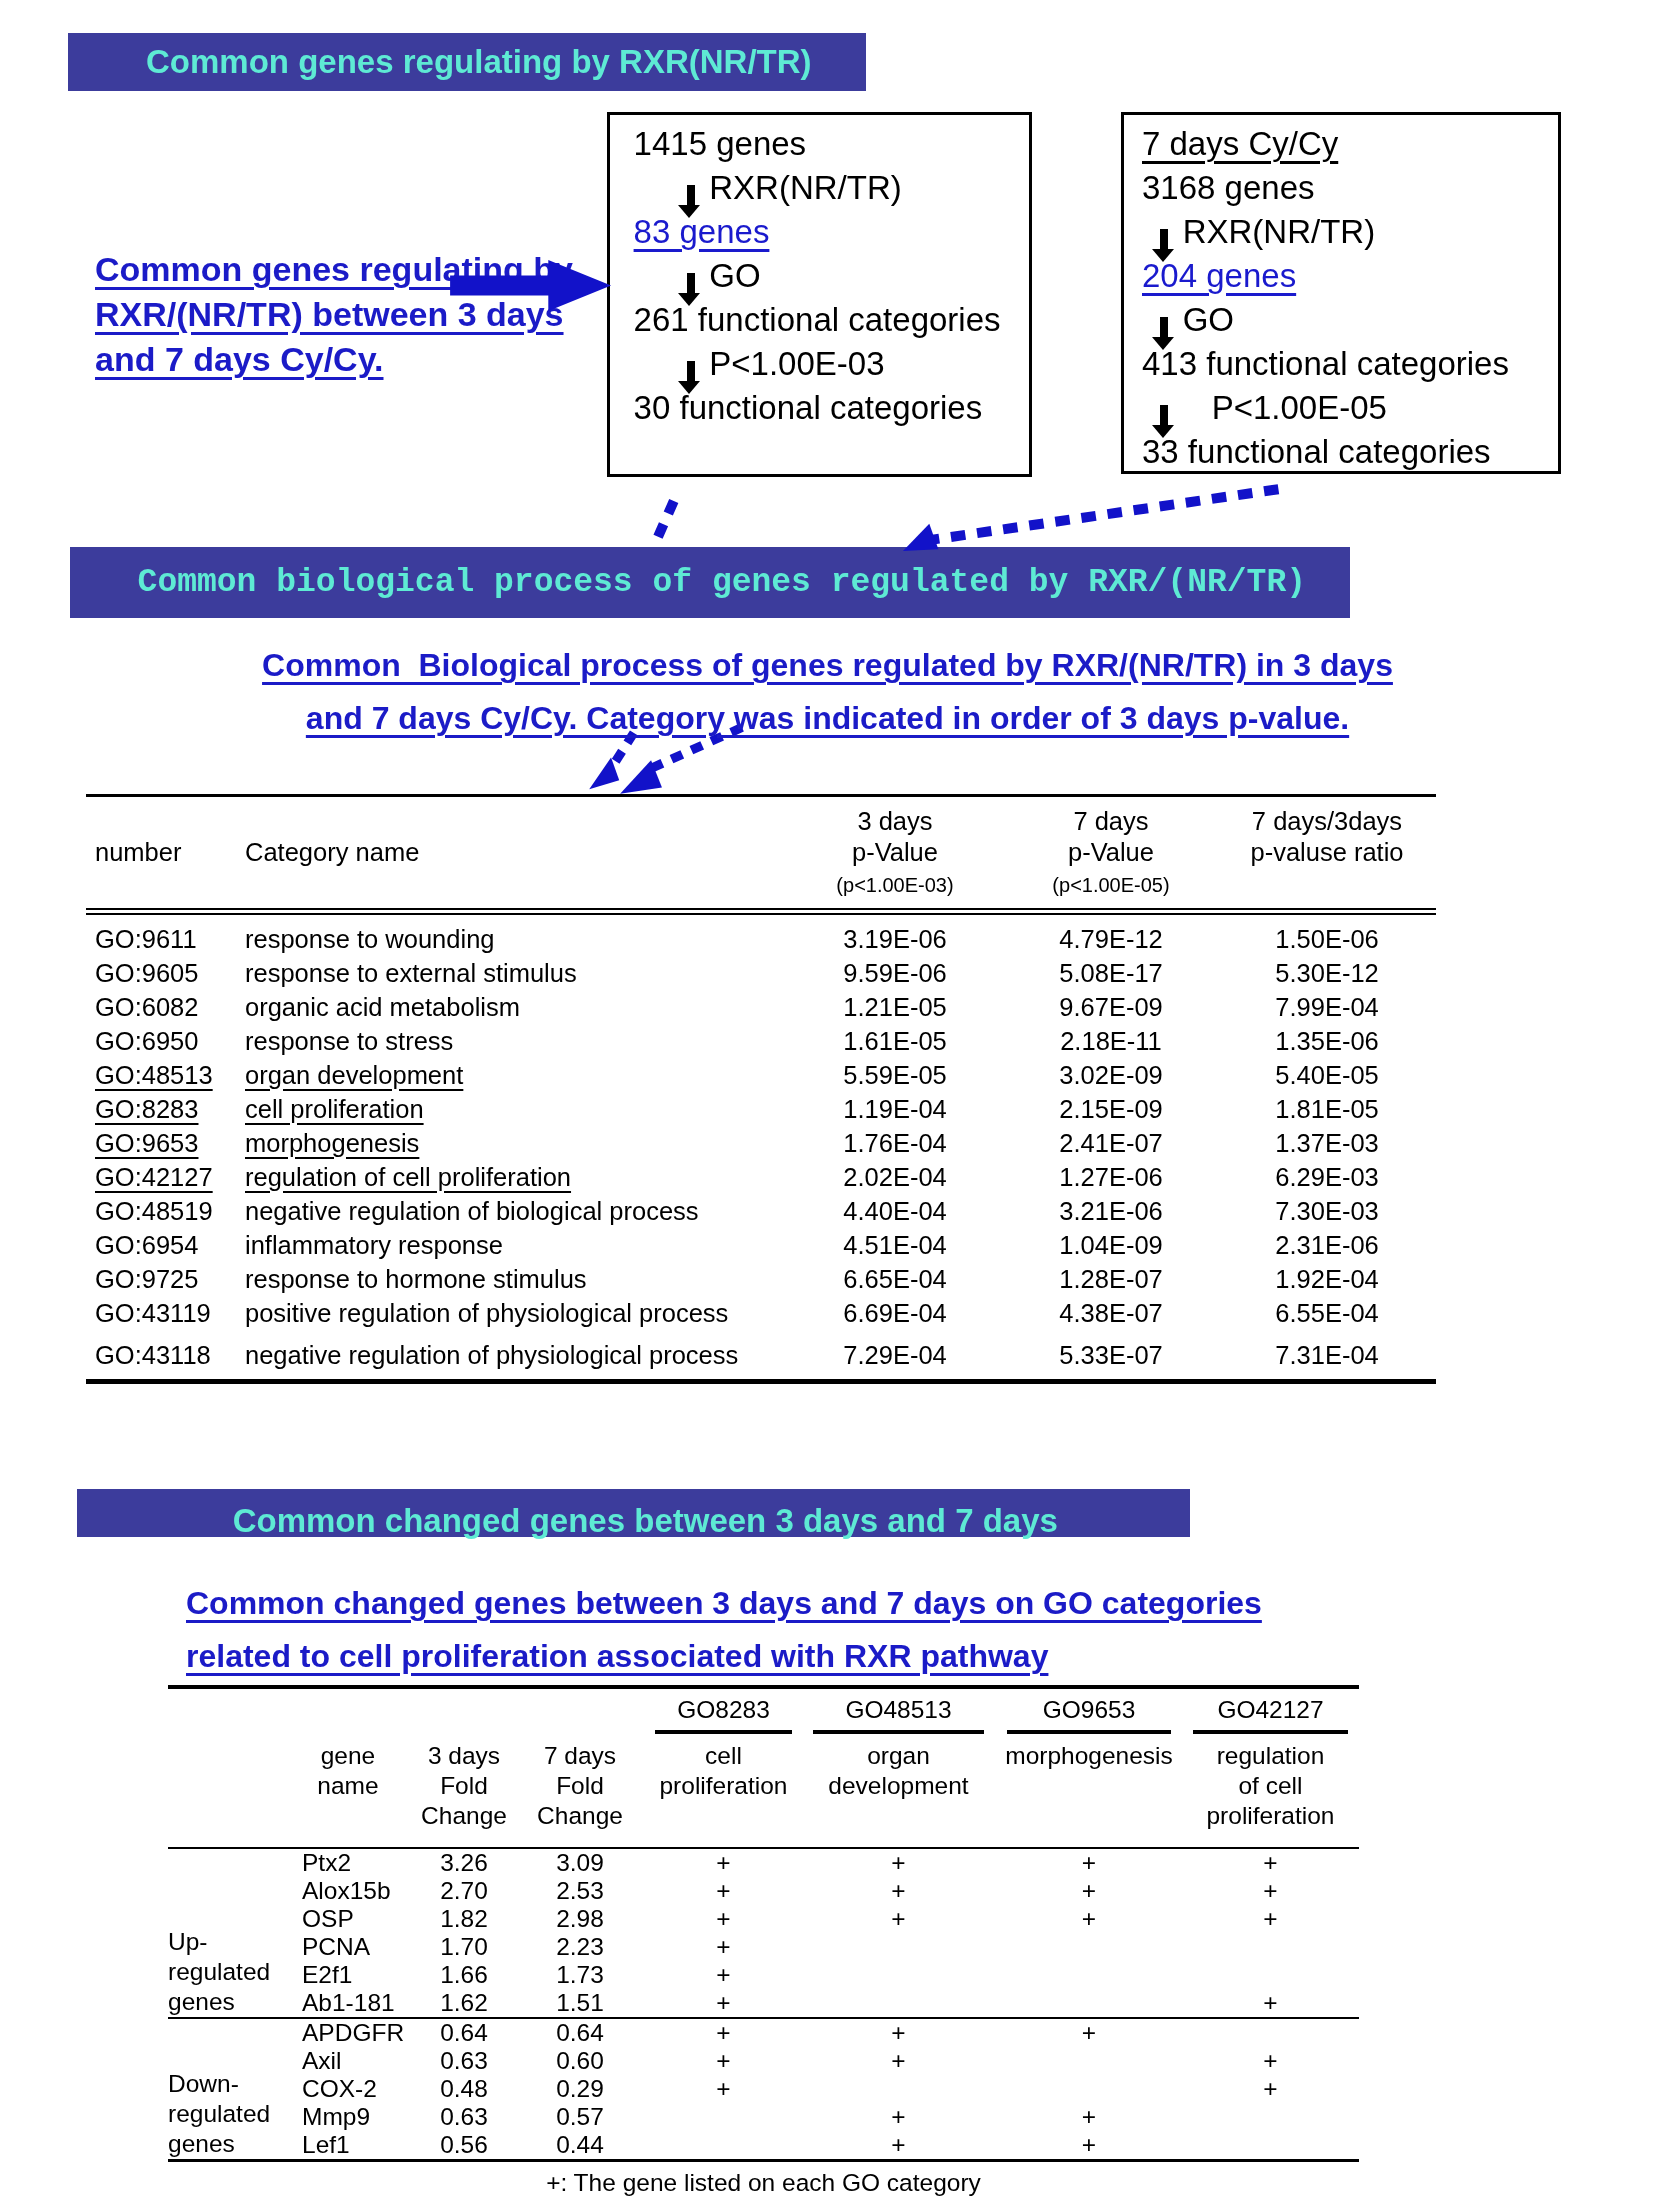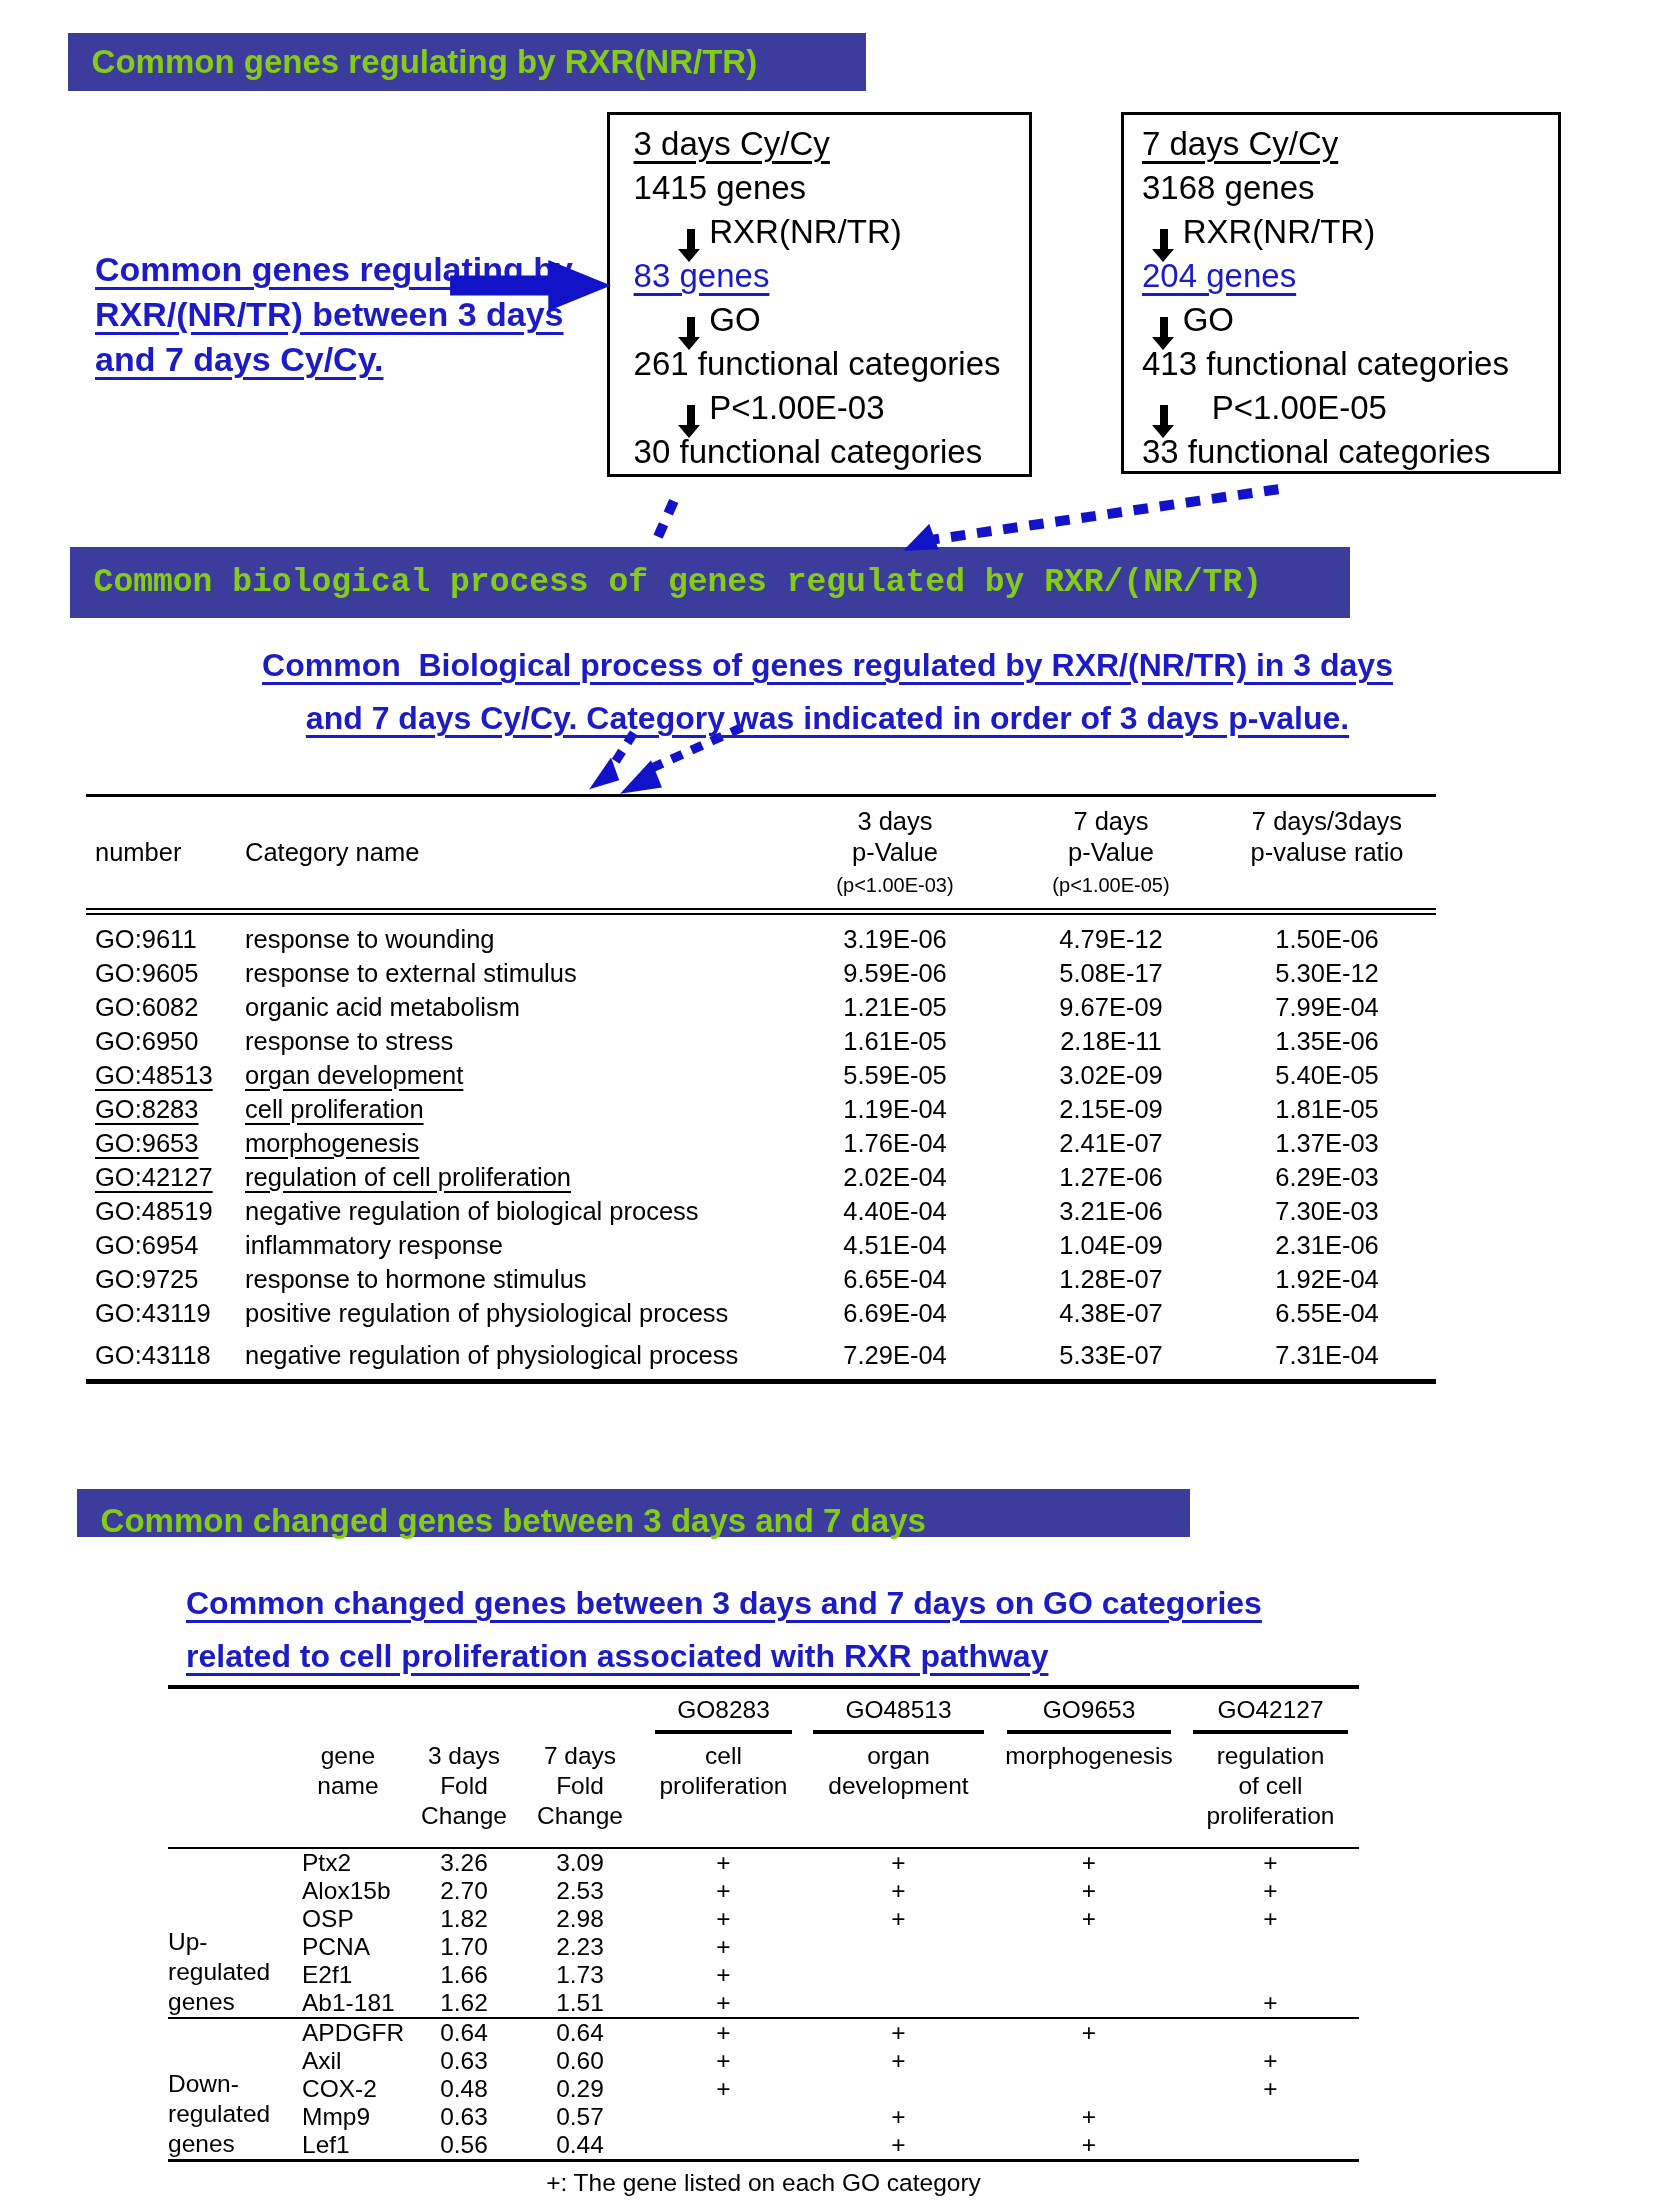--- a/index.html
+++ b/index.html
@@ -1,21 +1,21 @@
 <!DOCTYPE html>
 <html style="font-size:14.5px"><head>
 <meta charset="utf-8">
 <style>
   html,body{margin:0;padding:0;background:#fff;}
   .page{position:relative;width:1654px;height:2205px;background:#fff;
         font-family:"Liberation Sans",sans-serif;color:#000;overflow:hidden;}
   .pre{white-space:pre-line;}
   
-  .banner{position:absolute;background:#3c3c9c;color:#84cc16;font-weight:bold;
-          font-size:33px;padding-left:23.6px;box-sizing:border-box;}
+  .banner{position:absolute;background:#3c3c9c;color:#5eead4;font-weight:bold;
+          font-size:33px;padding-left:23.6px;box-sizing:border-box;text-align:center;}
   .banner1{left:68px;top:33px;width:798px;height:58px;line-height:58px;}
   .banner2{left:70px;top:547px;width:1280px;height:71px;line-height:71px;font-family:Liberation Mono, monospace;}
   .banner3{left:77px;top:1489px;width:1113px;height:48px;line-height:64px;}
   
   .bluetext{color:#1b1bc7;font-weight:bold;text-decoration:underline;
             text-decoration-thickness:2.7px;text-underline-offset:5.5px;}
   .note-left{position:absolute;left:95px;top:247px;width:523px;
              font-size:34px;line-height:45px;}
   .title2{position:absolute;left:91px;top:639px;width:1473px;text-align:center;
           font-size:32px;line-height:53px;}
@@ -72,21 +72,20 @@
 
 <div class="page">
 
   <div class="banner banner1">Common genes regulating by RXR(NR/TR)</div>
   <div class="banner banner2">Common biological process of genes regulated by RXR/(NR/TR)</div>
   <div class="banner banner3">Common changed genes between 3 days and 7 days</div>
 
   <div class="note-left bluetext">Common genes regulating by RXR/(NR/TR) between 3 days and 7 days Cy/Cy.</div>
 
   <div class="fbox fbox1">
-    <div class="fb-title">3 days Cy/Cy</div>
     <div>1415 genes</div>
     <div class="arr1">
       <span class="darr"></span><span>RXR(NR/TR)</span>
     </div>
     <div class="genes-link">83 genes</div>
     <div class="arr1">
       <span class="darr"></span><span>GO</span>
     </div>
     <div>261 functional categories</div>
     <div class="arr1">

